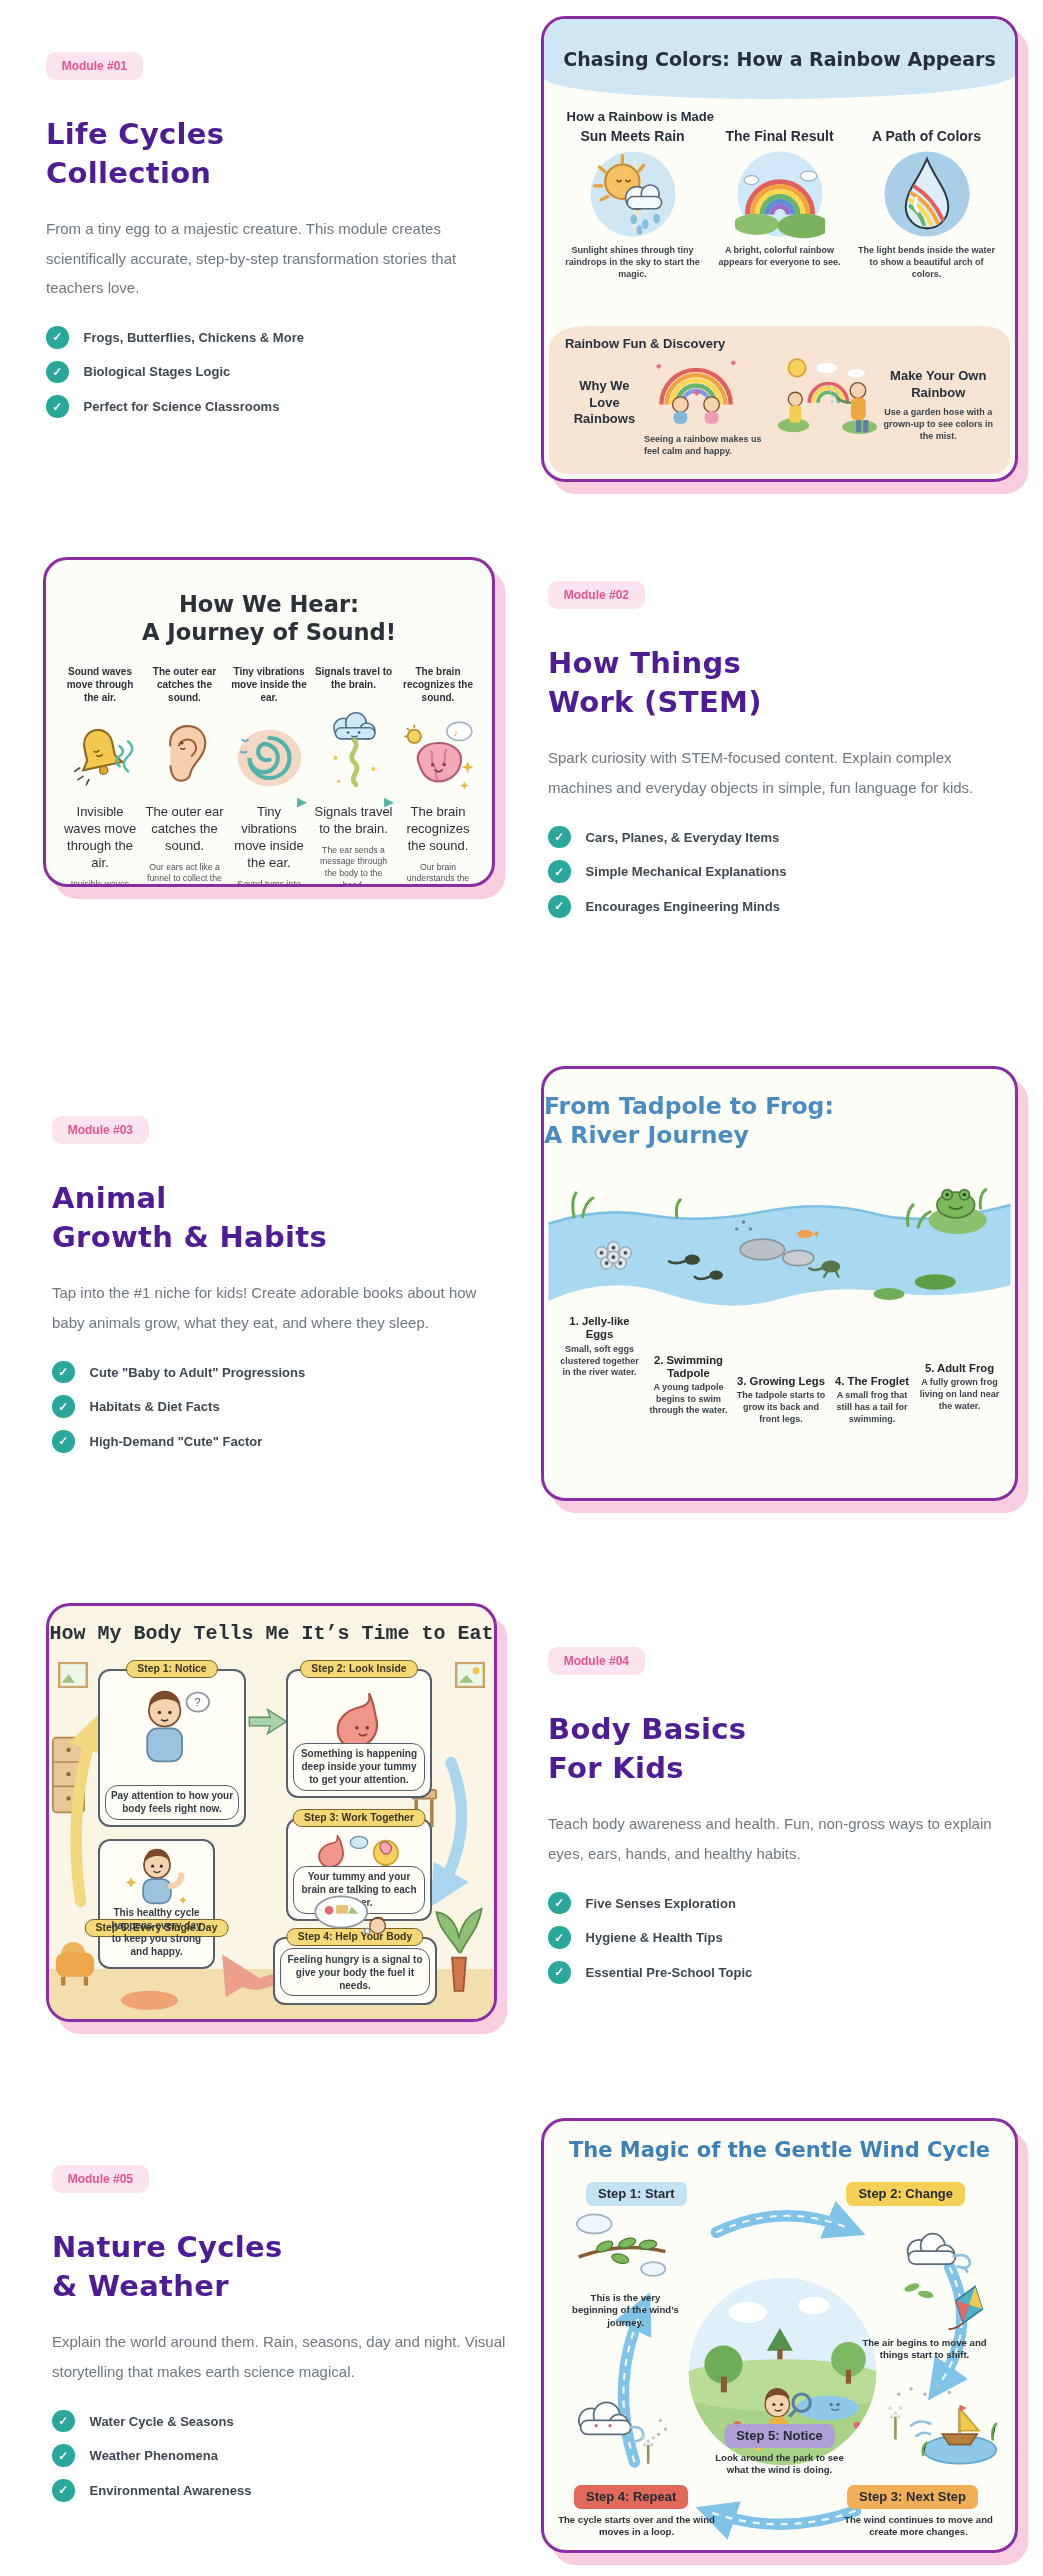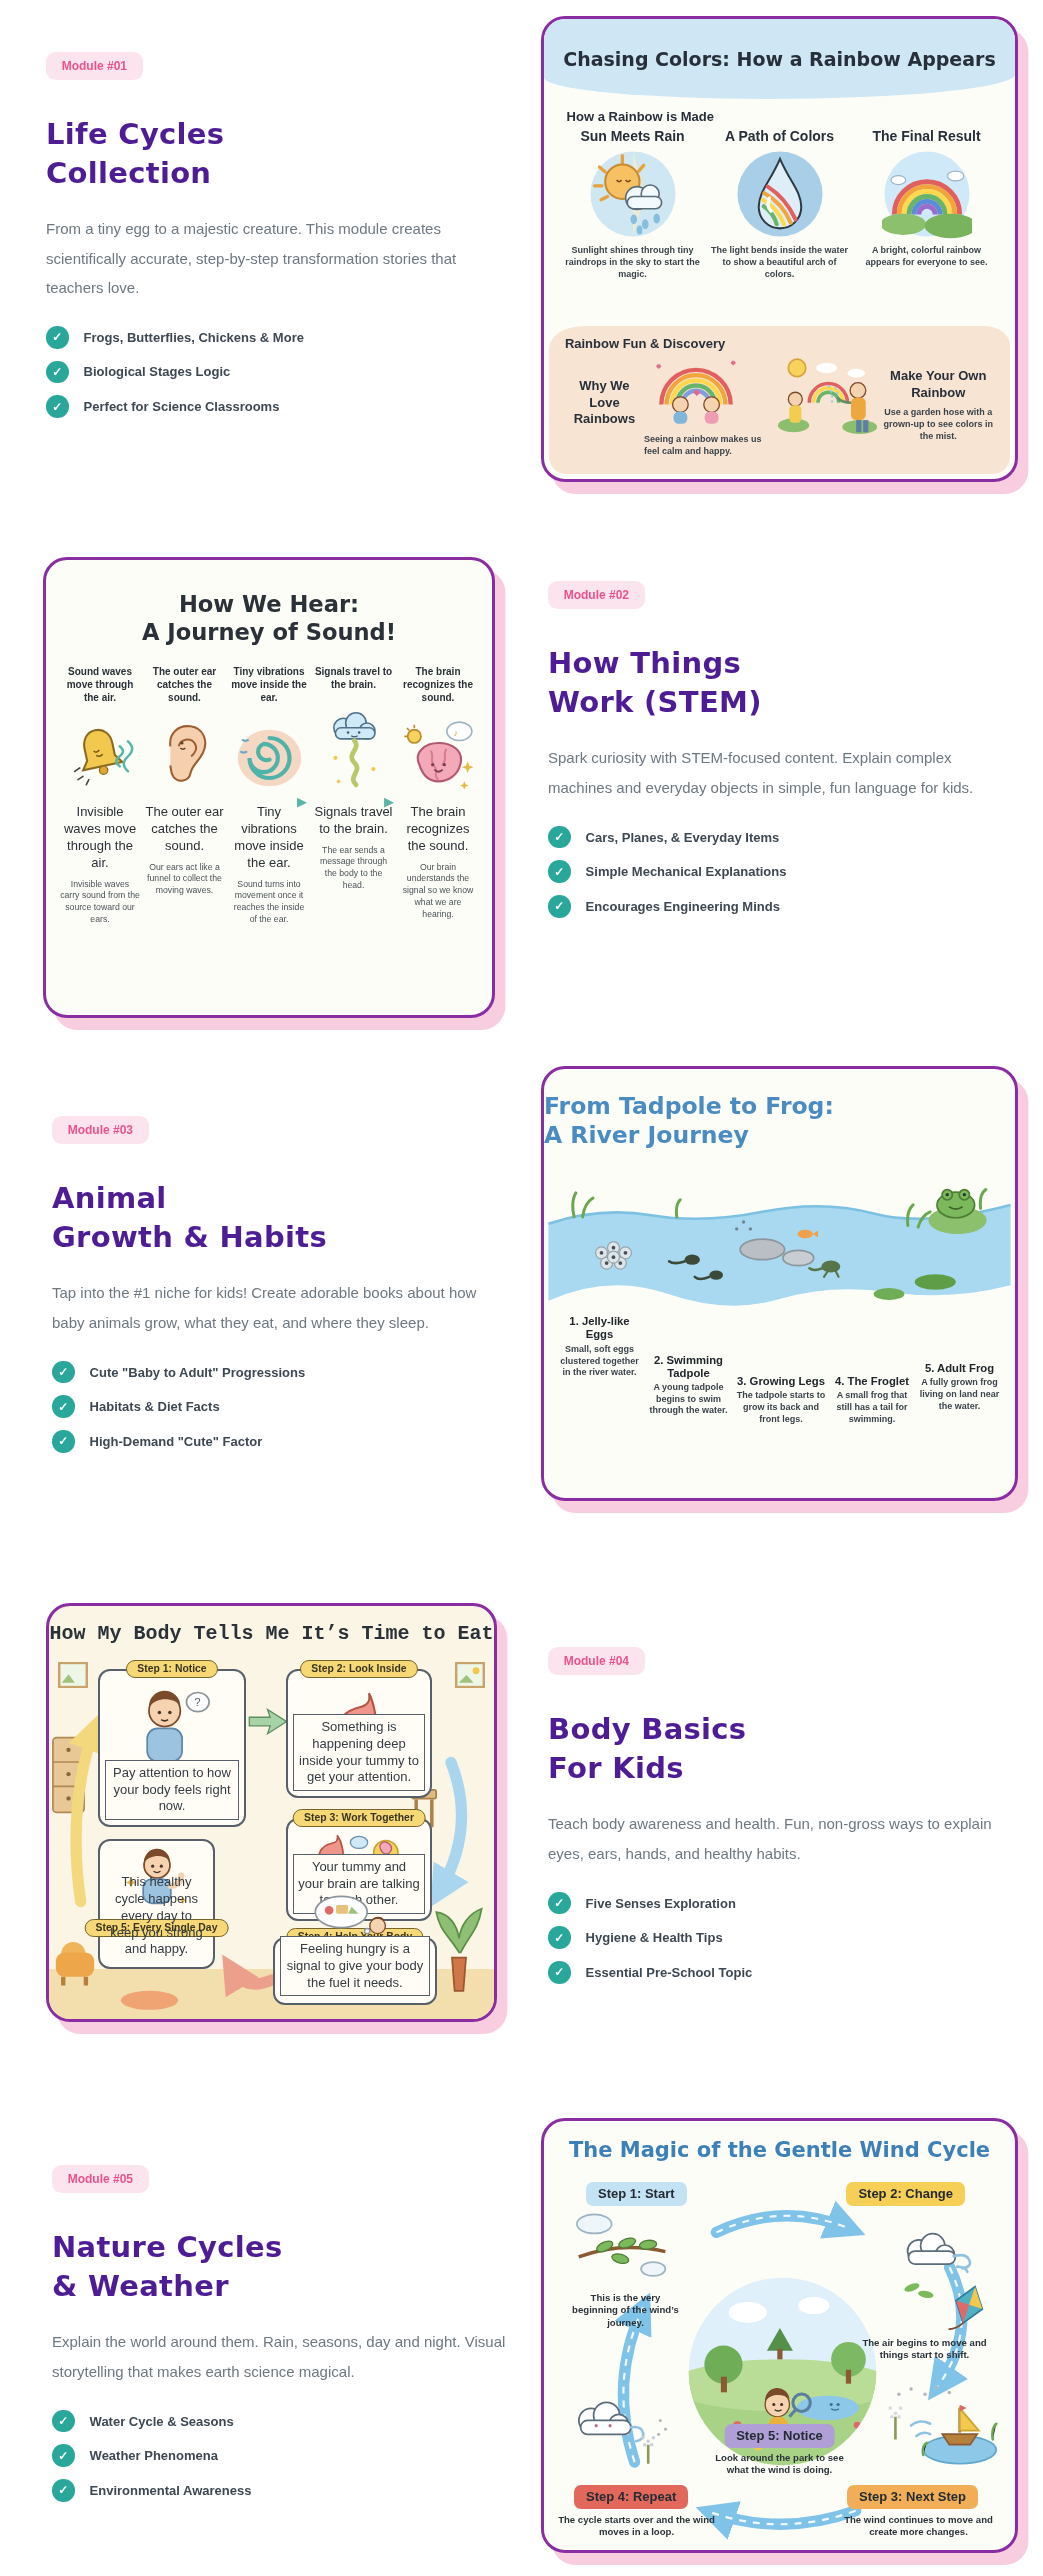--- a/index.html
+++ b/index.html
@@ -49,21 +49,21 @@
 .fg-stages{display:flex;justify-content:space-between;padding:0 12px;margin-top:-3.5px}
 .fg-st{text-align:center}
 .fg-h{font-weight:bold;font-size:11.3px;color:#20262c;line-height:1.15}
 .fg-cap{font-size:9px;color:#3a434b;font-weight:bold;line-height:1.3;margin-top:2.6px}
 
 .bd{background:#fbf5e6}
 .bd-title{margin-top:15.7px;text-align:center;font-family:Liberation Mono, monospace;font-weight:800;font-size:20px;color:#2b3138}
 .bd-floor{position:absolute;left:0;right:0;bottom:0;height:50px;background:#f3dfae}
 .bd-box{position:absolute;background:#fffdf6;border:2.2px solid #57606a;border-radius:12px;text-align:center}
 .bd-pill{position:absolute;top:-11.3px;left:50%;transform:translateX(-50%);background:#f6d976;border:1.7px solid #77642a;border-radius:869px;font-weight:bold;font-size:10.4px;color:#3a3420;padding:2.6px 10.4px;white-space:nowrap}
-.bd-cap{position:absolute;left:5.2px;right:5.2px;bottom:5.2px;font-size:13px;font-weight:normal;color:#343c44;line-height:1.3;background:#fffdf6;border:1.3px solid #57606a;border-radius:0;padding:3.5px 3.5px}
+.bd-cap{position:absolute;left:5.2px;right:5.2px;bottom:5.2px;font-size:10px;font-weight:bold;color:#343c44;line-height:1.3;background:#fffdf6;border:1.3px solid #57606a;border-radius:13px;padding:3.5px 3.5px}
 .bd-ic{margin-top:17.4px}
 
 .wd-title{margin-top:17.4px;text-align:center;font-family:"DejaVu Sans",sans-serif;font-weight:800;font-size:21px;color:#3d80b8}
 .wd-pill{position:absolute;border-radius:7px;font-weight:bold;font-size:13px;color:#252b33;padding:4.3px 12px;white-space:nowrap}
 .wp1{background:#c3e3f5}.wp2{background:#f6cf57}.wp3{background:#f1ae57}.wp4{background:#e2685b}.wp5{background:#af9fd6}
 .wd-cap{position:absolute;font-size:9.6px;font-weight:bold;color:#2b323a;line-height:1.3;text-align:center}
 .wd-park{position:absolute;left:143px;top:155px;width:191px;height:191px}
 .wd-deco{position:absolute}
 </style>
 </head>
@@ -119,37 +119,20 @@
               <ellipse cx="56" cy="86" rx="4" ry="6"></ellipse>
               <ellipse cx="70" cy="92" rx="4" ry="6"></ellipse>
               <ellipse cx="84" cy="85" rx="4" ry="6"></ellipse>
               <ellipse cx="63" cy="99" rx="3.5" ry="5.5"></ellipse>
             </g>
           </svg>
       </div>
       <div class="rb-cap">Sunlight shines through tiny raindrops in the sky to start the magic.</div>
     </div>
     <div class="rb-step">
-      <div class="rb-step-h">A Path of Colors</div>
-      <div class="rb-icon">
-        <svg viewBox="0 0 110 110">
-            <circle cx="55" cy="55" r="52" fill="#a9cfe8"></circle>
-            <path d="M55 12C43 40 29 52 29 71a26 26 0 0 0 52 0C81 52 67 40 55 12z" fill="#ddeef9" stroke="#2e3a44" stroke-width="2.5"></path>
-            <g stroke-width="5" fill="none" stroke-linecap="round">
-              <path d="M40 46Q62 60 74 86" stroke="#e25f5f"></path>
-              <path d="M36 54Q58 66 68 90" stroke="#f2a53c"></path>
-              <path d="M34 62Q52 72 60 92" stroke="#ffd84d"></path>
-              <path d="M35 70Q47 78 51 92" stroke="#69b46b"></path>
-            </g>
-            <path d="M42 60q-4 10 2 16" stroke="#fff" stroke-width="4" fill="none" stroke-linecap="round"></path>
-          </svg>
-      </div>
-      <div class="rb-cap">The light bends inside the water to show a beautiful arch of colors.</div>
-    </div>
-    <div class="rb-step">
       <div class="rb-step-h">The Final Result</div>
       <div class="rb-icon">
         <svg viewBox="0 0 110 110">
             <circle cx="55" cy="55" r="52" fill="#cfe9f8"></circle>
             <g fill="none">
               <path d="M15 80a40 40 0 0 1 80 0" stroke="#e25f5f" stroke-width="6"></path>
               <path d="M21 80a34 34 0 0 1 68 0" stroke="#f2a53c" stroke-width="6"></path>
               <path d="M27 80a28 28 0 0 1 56 0" stroke="#ffd84d" stroke-width="6"></path>
               <path d="M33 80a22 22 0 0 1 44 0" stroke="#69b46b" stroke-width="6"></path>
               <path d="M39 80a16 16 0 0 1 32 0" stroke="#5b8dd6" stroke-width="6"></path>
@@ -157,20 +140,37 @@
             </g>
             <ellipse cx="26" cy="92" rx="28" ry="13" fill="#8cc06c"></ellipse>
             <ellipse cx="84" cy="94" rx="32" ry="15" fill="#7ab35e"></ellipse>
             <g fill="#fff" stroke="#9db4c4" stroke-width="1.5">
               <ellipse cx="20" cy="38" rx="9" ry="5.5"></ellipse>
               <ellipse cx="90" cy="33" rx="10" ry="6"></ellipse>
             </g>
           </svg>
       </div>
       <div class="rb-cap">A bright, colorful rainbow appears for everyone to see.</div>
+    </div>
+    <div class="rb-step">
+      <div class="rb-step-h">A Path of Colors</div>
+      <div class="rb-icon">
+        <svg viewBox="0 0 110 110">
+            <circle cx="55" cy="55" r="52" fill="#a9cfe8"></circle>
+            <path d="M55 12C43 40 29 52 29 71a26 26 0 0 0 52 0C81 52 67 40 55 12z" fill="#ddeef9" stroke="#2e3a44" stroke-width="2.5"></path>
+            <g stroke-width="5" fill="none" stroke-linecap="round">
+              <path d="M40 46Q62 60 74 86" stroke="#e25f5f"></path>
+              <path d="M36 54Q58 66 68 90" stroke="#f2a53c"></path>
+              <path d="M34 62Q52 72 60 92" stroke="#ffd84d"></path>
+              <path d="M35 70Q47 78 51 92" stroke="#69b46b"></path>
+            </g>
+            <path d="M42 60q-4 10 2 16" stroke="#fff" stroke-width="4" fill="none" stroke-linecap="round"></path>
+          </svg>
+      </div>
+      <div class="rb-cap">The light bends inside the water to show a beautiful arch of colors.</div>
     </div>
   </div>
   <div class="rb-fun">
     <div class="rb-fun-label">Rainbow Fun &amp; Discovery</div>
     <div class="rb-fun-row">
       <div class="rb-fun-h rb-why">Why We Love Rainbows</div>
       <div class="rb-illus">
         <svg viewBox="0 0 120 80">
             <g fill="none">
               <path d="M20 58a40 40 0 0 1 80 0" stroke="#e25f5f" stroke-width="5"></path>
@@ -212,21 +212,21 @@
           </svg>
       </div>
       <div class="rb-make">
         <div class="rb-fun-h">Make Your Own Rainbow</div>
         <div class="rb-cap">Use a garden hose with a grown-up to see colors in the mist.</div>
       </div>
     </div>
   </div>
 </div>
 
-<div class="card" style="left:43px;top:557px;width:452px;height:461px">
+<div class="card" style="left:43px;top:557px;width:452px;height:330px">
   <div class="hr-title"><span>How We Hear:</span><br><span>A Journey of Sound!</span></div>
   <div class="hr-grid">
     <div class="hr-col">
       <div class="hr-h">Sound waves move through the air.</div>
       <div class="hr-ic">
           <svg viewBox="0 0 90 90">
             <g transform="rotate(-12 45 45)">
               <path d="M45 14c-11 0-17 9-17 19v15l-7 10h48l-7-10V33c0-10-6-19-17-19z" fill="#f3c84f" stroke="#8a6a20" stroke-width="2.5"></path>
               <circle cx="45" cy="63" r="5" fill="#e0a52f" stroke="#8a6a20" stroke-width="1.5"></circle>
               <path d="M38 38q3 4 7 0M40 44q4 3 8 0" stroke="#7a5a14" stroke-width="1.8" fill="none"></path>

